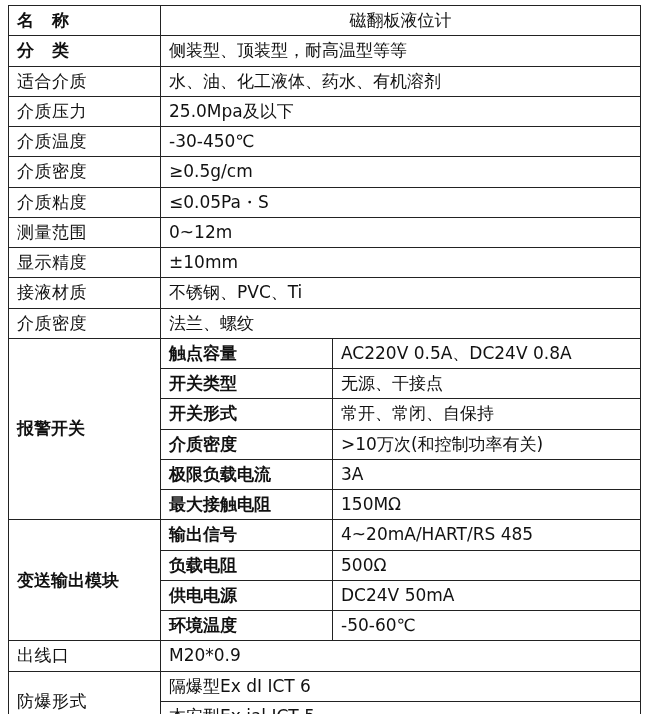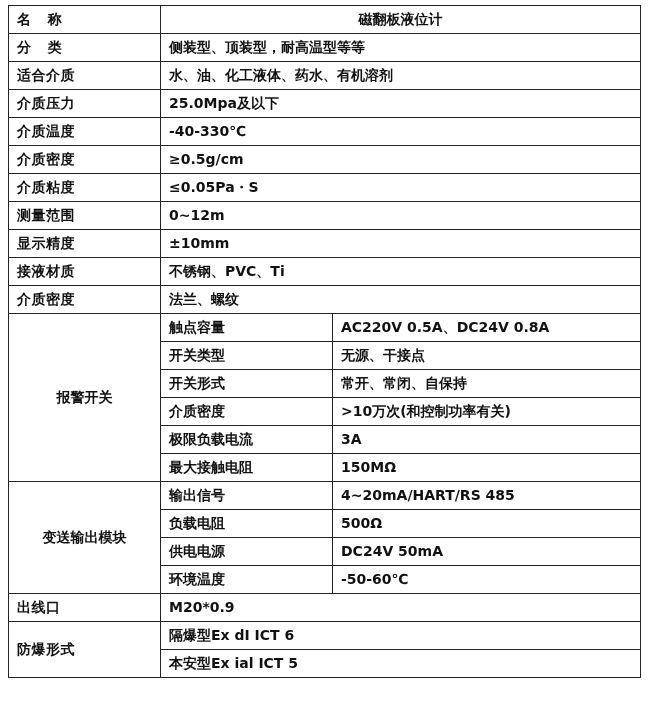--- a/index.html
+++ b/index.html
@@ -16,48 +16,48 @@
   }
   #spec-table {
     width: 633px;
     margin: 5px 0 0 8px;
     border-collapse: collapse;
     table-layout: fixed;
   }
   #spec-table td {
     border: 1px solid #222222;
     padding: 4px 8px;
-    font-size: 14px;
+    font-size: 17px;
     line-height: 1.25;
     vertical-align: middle;
     height: 28px;
     box-sizing: border-box;
   }
   td.label {
-    font-weight: bold;
+    font-weight: normal;
     letter-spacing: 0.5px;
     white-space: nowrap;
   }
   td.label-spread {
     font-weight: bold;
     letter-spacing: 6px;
     white-space: nowrap;
   }
   td.value {
-    font-weight: bold;
+    font-weight: normal;
   }
   td.center {
     text-align: center;
   }
   td.sub-label {
     font-weight: bold;
   }
   td.group-label {
     font-weight: bold;
-    text-align: center;
+    text-align: left;
     vertical-align: middle;
   }
   .col-a { width: 152px; }
   .col-b { width: 172px; }
   .col-c { width: auto; }
 </style>
 </head>
 <body>
 
 <table id="spec-table">
@@ -79,21 +79,21 @@
     <tr>
       <td class="label">适合介质</td>
       <td class="value" colspan="2">水、油、化工液体、药水、有机溶剂</td>
     </tr>
     <tr>
       <td class="label">介质压力</td>
       <td class="value" colspan="2">25.0Mpa及以下</td>
     </tr>
     <tr>
       <td class="label">介质温度</td>
-      <td class="value" colspan="2">-40-330℃</td>
+      <td class="value" colspan="2">-30-450℃</td>
     </tr>
     <tr>
       <td class="label">介质密度</td>
       <td class="value" colspan="2">≥0.5g/cm</td>
     </tr>
     <tr>
       <td class="label">介质粘度</td>
       <td class="value" colspan="2">≤0.05Pa・S</td>
     </tr>
     <tr>

